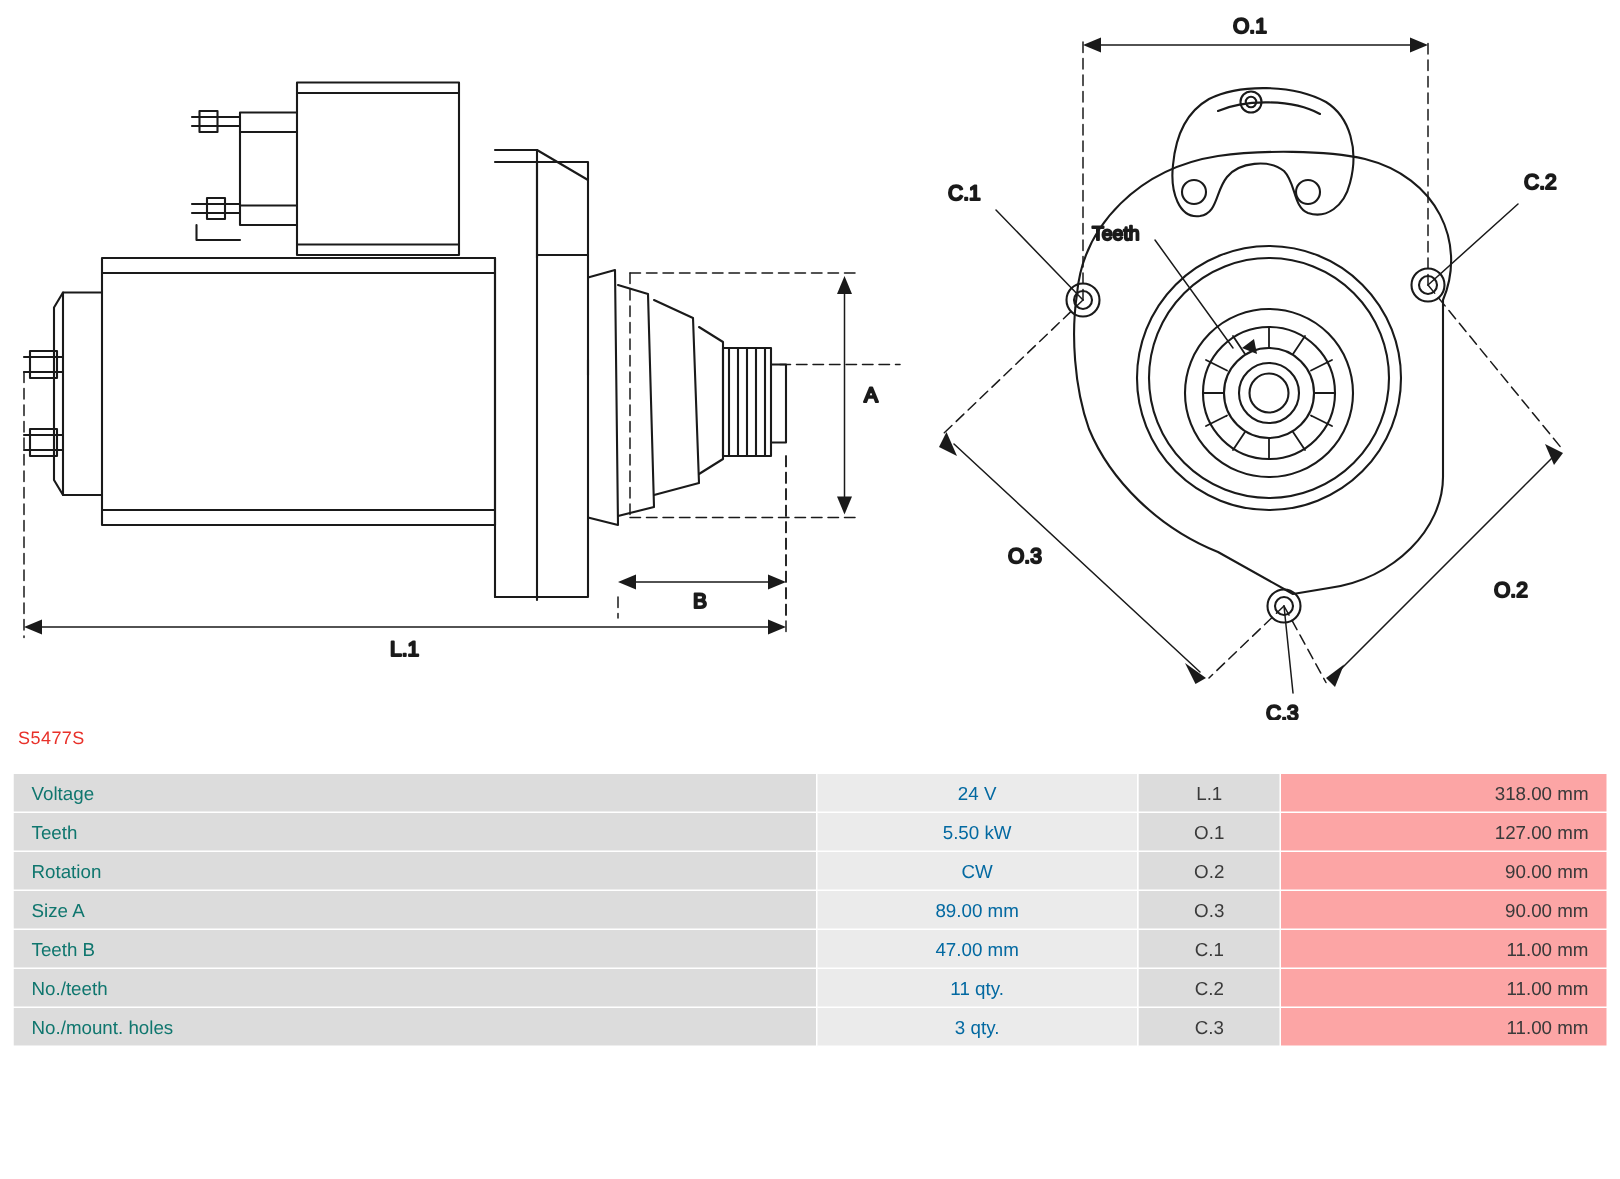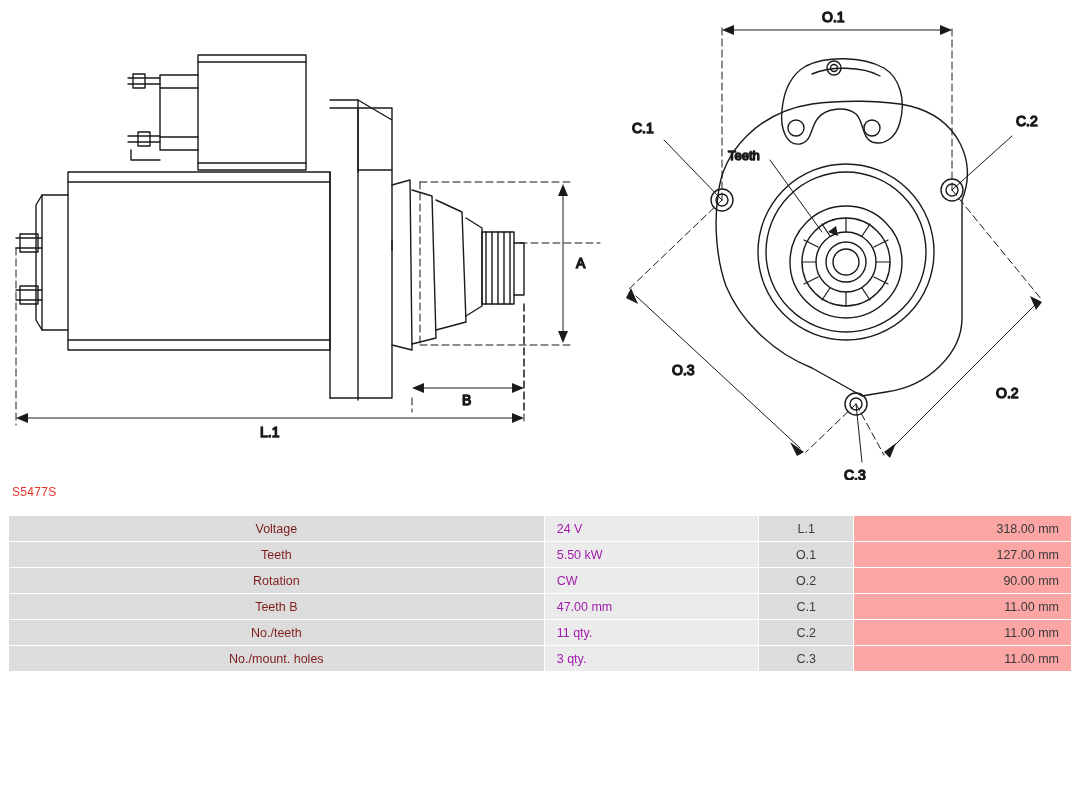--- a/index.html
+++ b/index.html
@@ -45,28 +45,28 @@
     font-size: 12.5px;
   }
   table.spec td {
     height: 25px;
     padding: 0 12px;
     border: 1px solid #ffffff;
     vertical-align: middle;
   }
   td.label {
     background: #dcdcdc;
-    text-align: center;
-    color: #7f1d1d;
+    text-align: left;
+    color: #0f766e;
     width: 555px;
   }
   td.value {
     background: #ebebeb;
-    text-align: left;
-    color: #a21caf;
+    text-align: center;
+    color: #0369a1;
     width: 205px;
   }
   td.label2 {
     background: #dcdcdc;
     text-align: center;
     color: #3a3a3a;
     width: 75px;
   }
   td.value2 {
     background: #fca5a5;
@@ -289,20 +289,26 @@
         <td class="label2">O.1</td>
         <td class="value2">127.00 mm</td>
       </tr>
       <tr>
         <td class="label">Rotation</td>
         <td class="value">CW</td>
         <td class="label2">O.2</td>
         <td class="value2">90.00 mm</td>
       </tr>
       <tr>
+        <td class="label">Size A</td>
+        <td class="value">89.00 mm</td>
+        <td class="label2">O.3</td>
+        <td class="value2">90.00 mm</td>
+      </tr>
+      <tr>
         <td class="label">Teeth B</td>
         <td class="value">47.00 mm</td>
         <td class="label2">C.1</td>
         <td class="value2">11.00 mm</td>
       </tr>
       <tr>
         <td class="label">No./teeth</td>
         <td class="value">11 qty.</td>
         <td class="label2">C.2</td>
         <td class="value2">11.00 mm</td>

